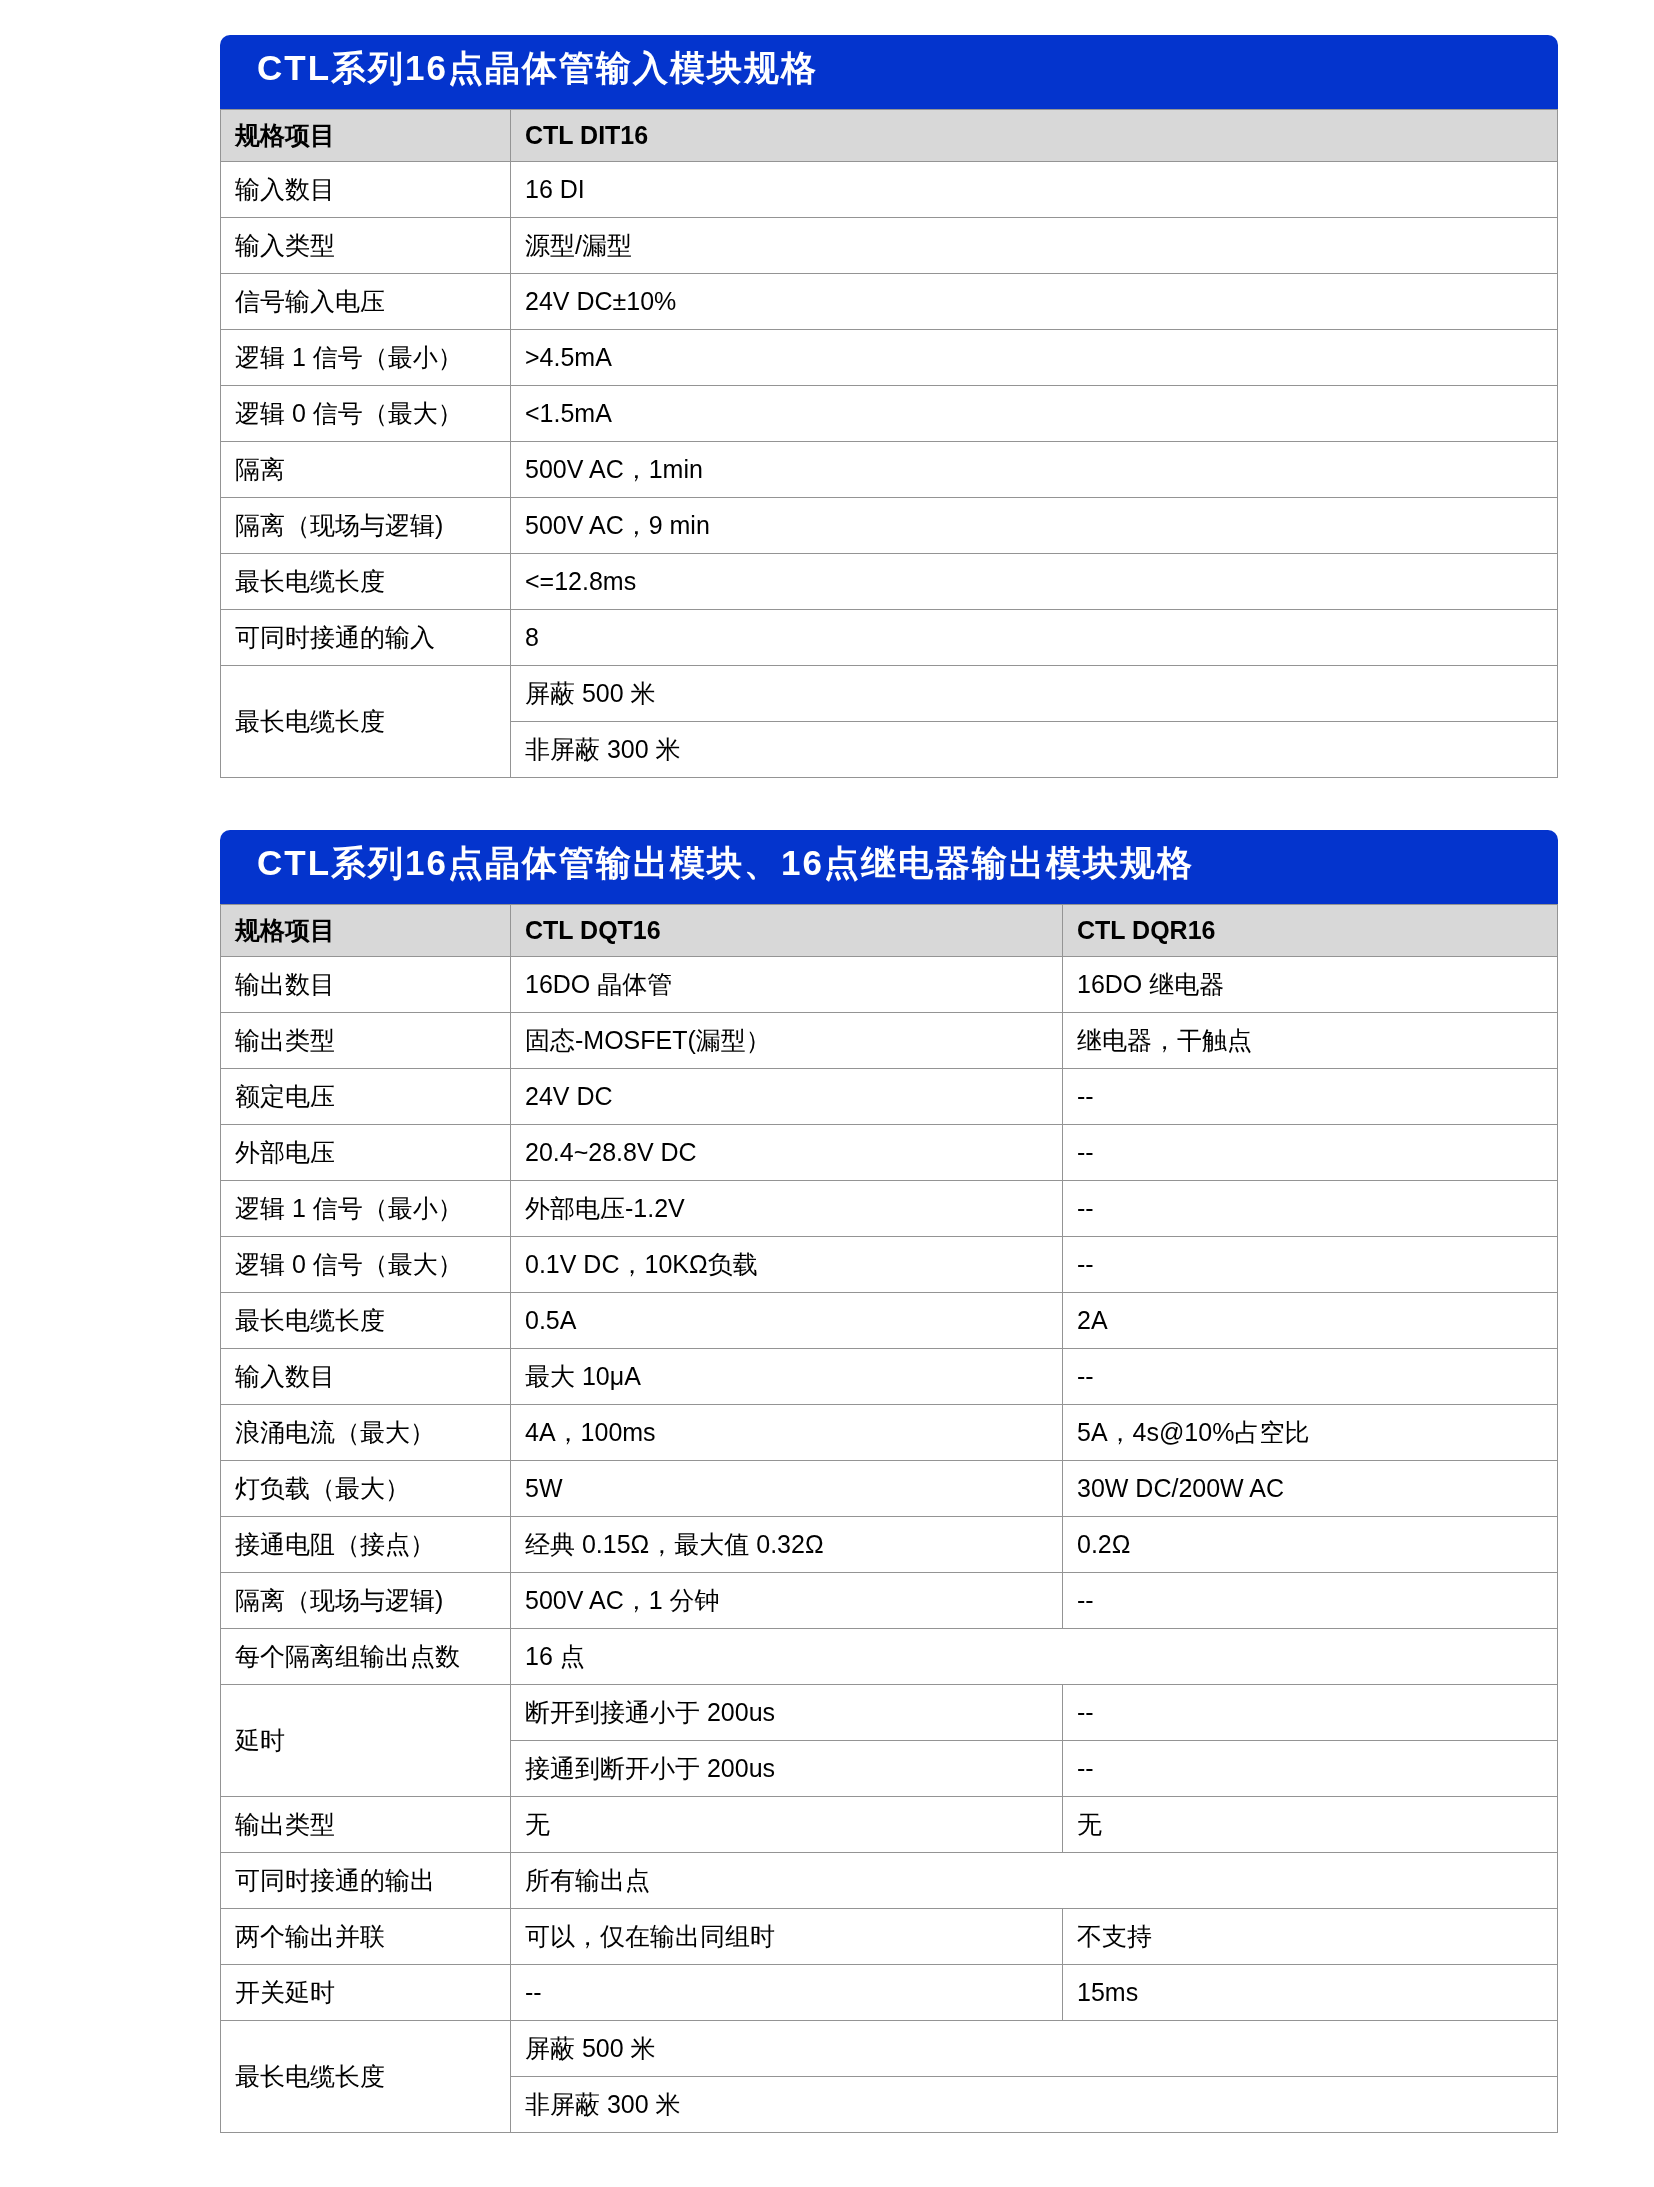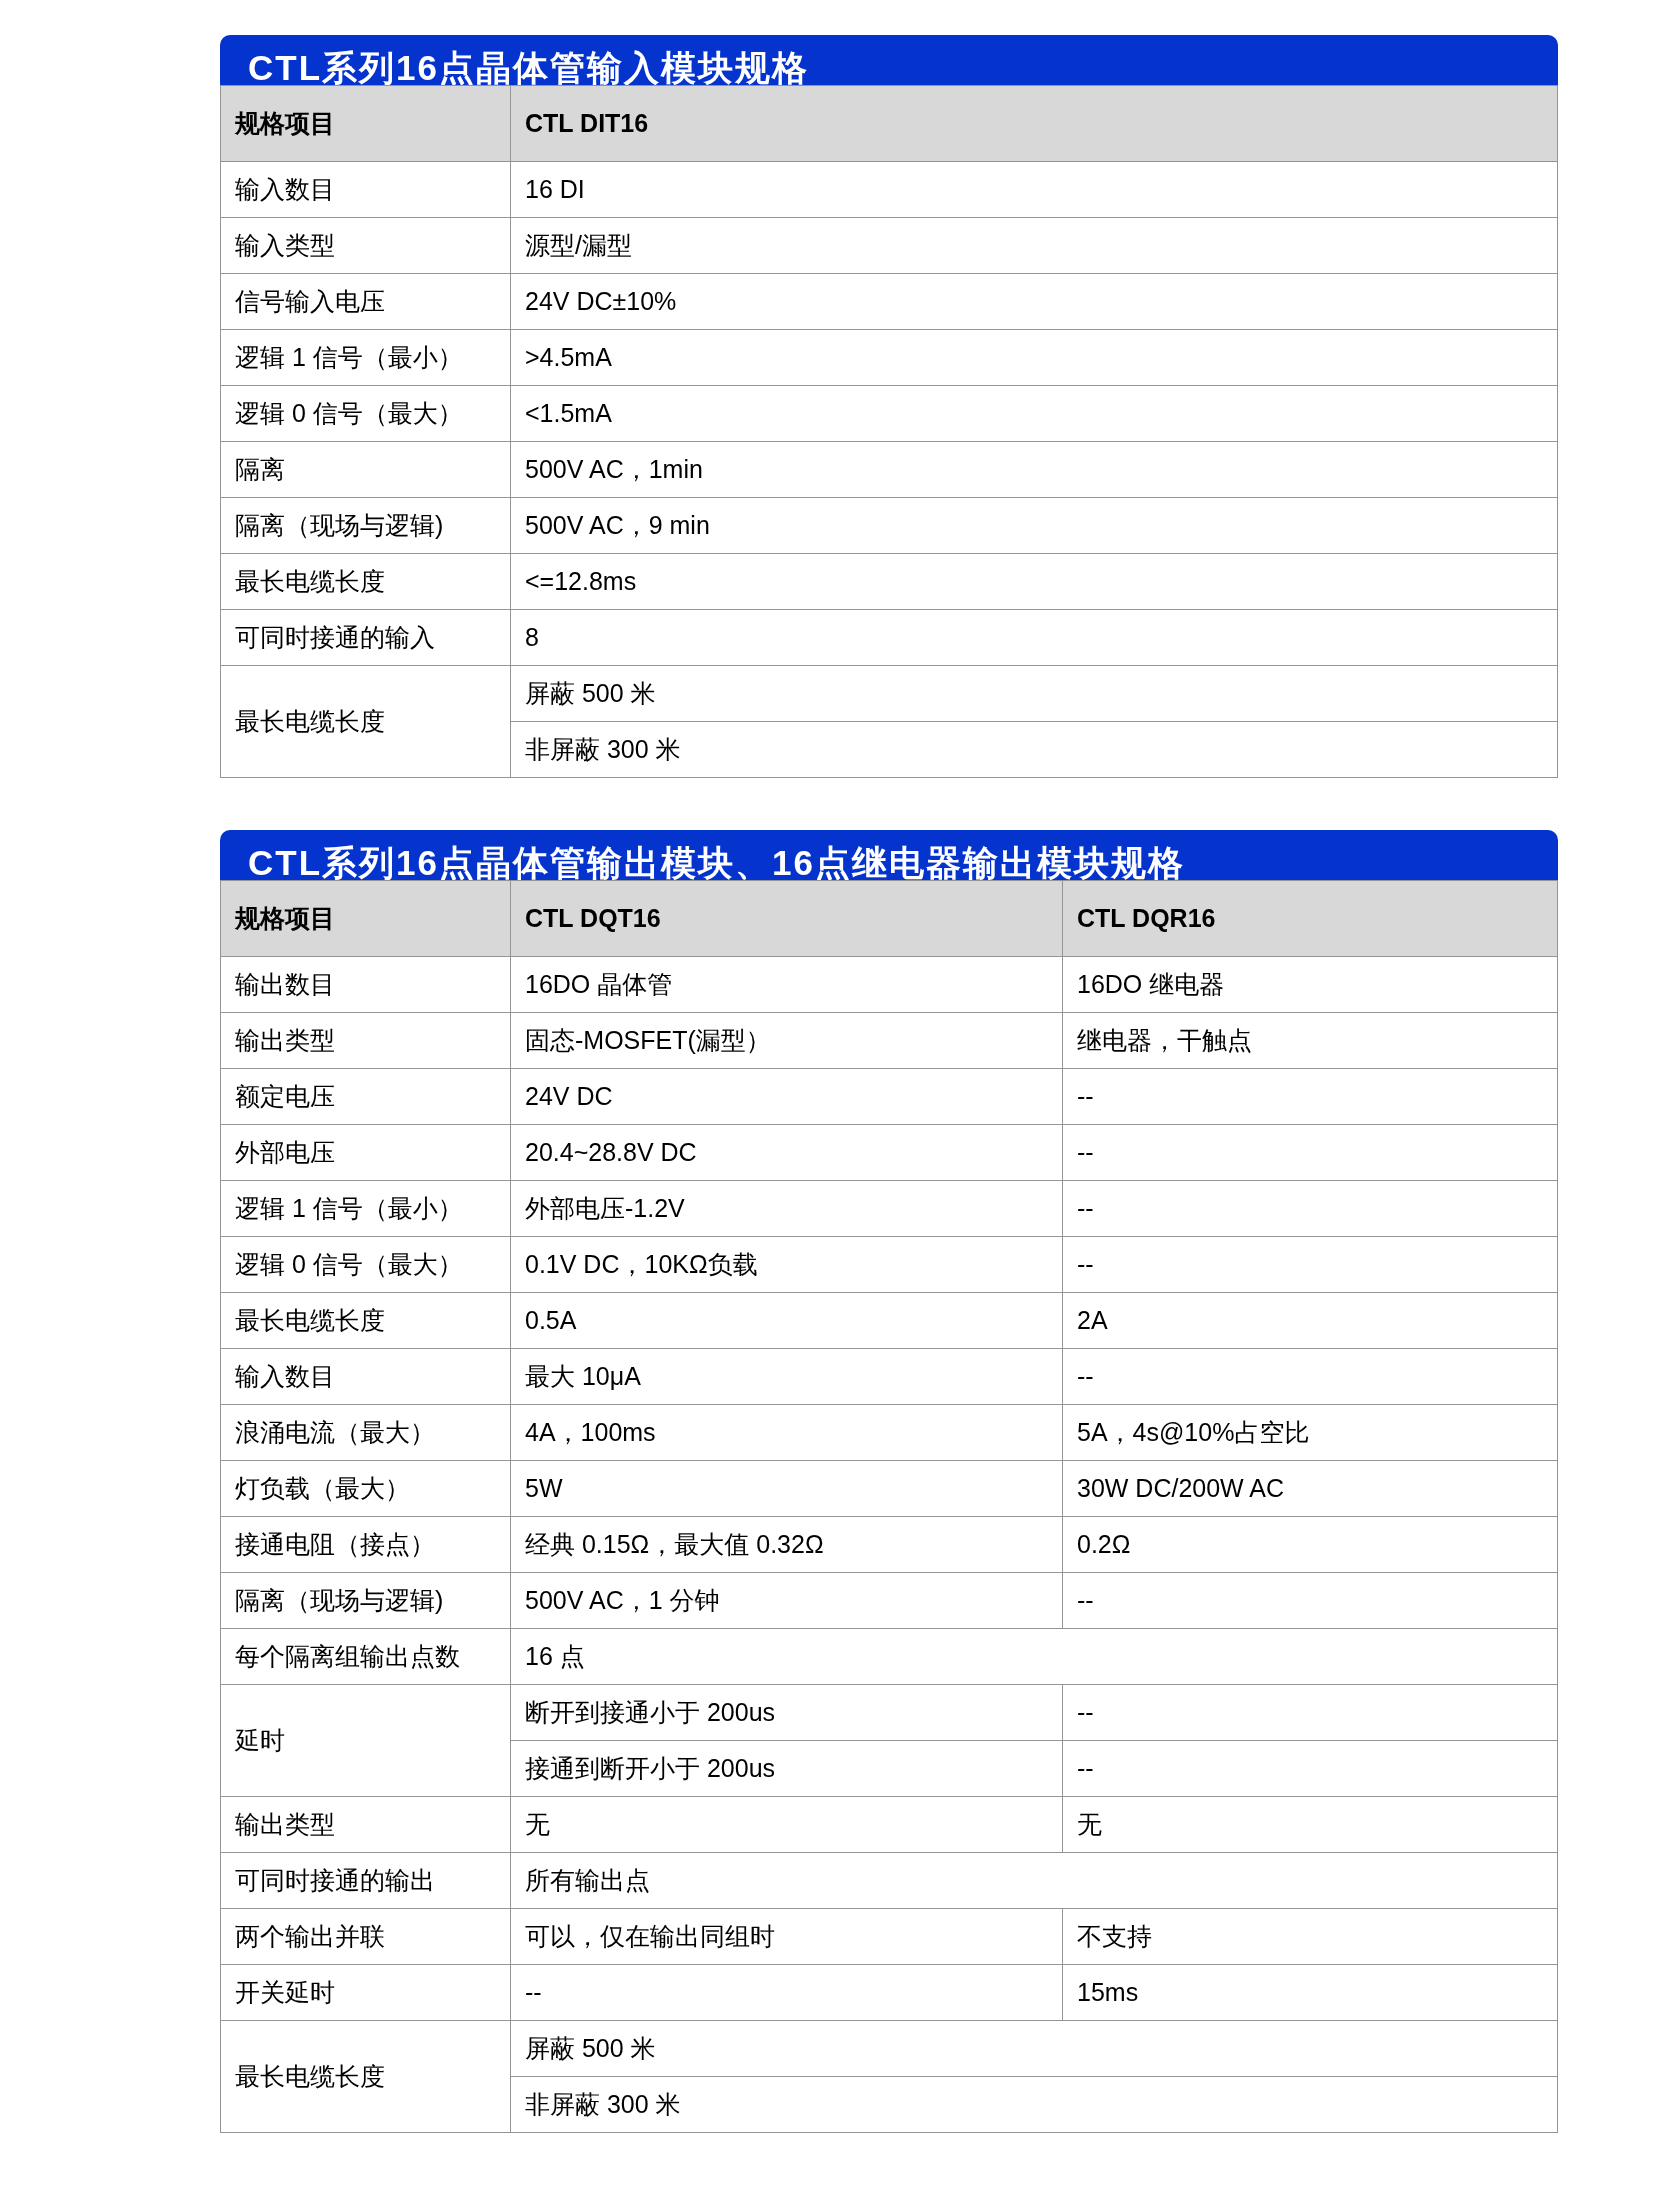--- a/index.html
+++ b/index.html
@@ -17,28 +17,28 @@
   }
   .spec-block {
     position: absolute;
     left: 220px;
     width: 1338px;
   }
   #block-input  { top: 35px; }
   #block-output { top: 830px; border-radius: 28px; }
 
   .table-title {
-    height: 50px;
+    height: 74px;
     line-height: 65px;
     background: #0434cd;
     color: #ffffff;
     font-size: 35px;
     font-weight: 700;
     letter-spacing: 2px;
-    padding-left: 28px;
+    padding-left: 37px;
     border-radius: 10px 10px 0 0;
     white-space: nowrap;
     overflow: hidden;
   }
 
   table.spec {
     width: 100%;
     border-collapse: collapse;
     table-layout: fixed;
   }
@@ -50,21 +50,21 @@
     text-align: left;
     vertical-align: middle;
     height: 56px;
     padding: 0 10px 0 14px;
     overflow: hidden;
     white-space: nowrap;
   }
   table.spec thead th {
     background: #d8d8d8;
     font-weight: 700;
-    height: 76px;
+    height: 52px;
   }
   col.c-label { width: 290px; }
   col.c-val2  { width: 552px; }
 </style>
 </head>
 <body>
 
 <section class="spec-block" id="block-input">
   <div class="table-title">CTL系列16点晶体管输入模块规格</div>
   <table class="spec">

